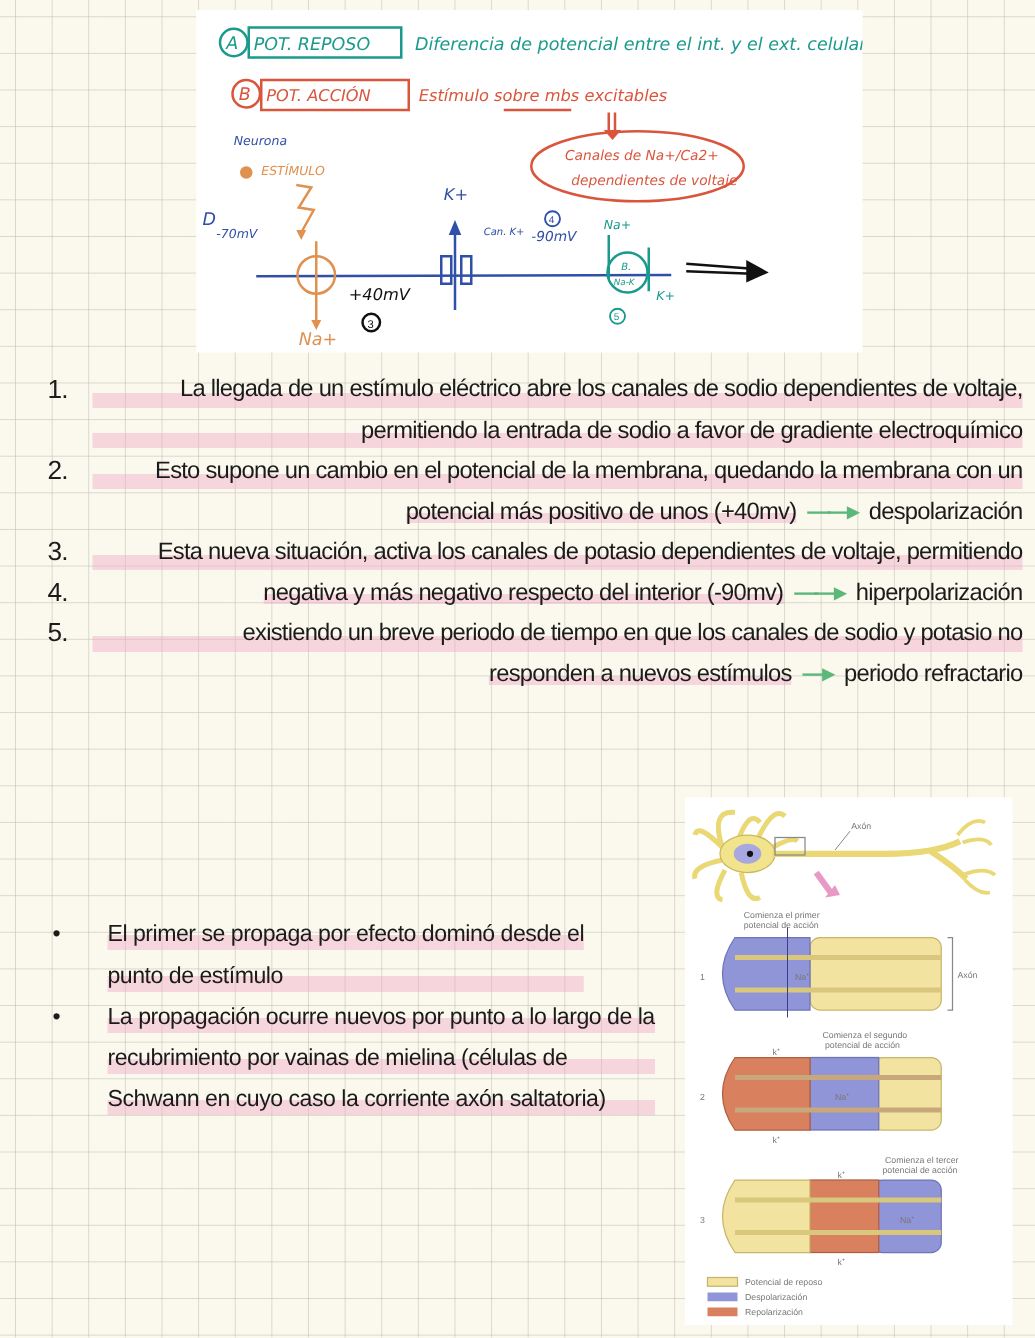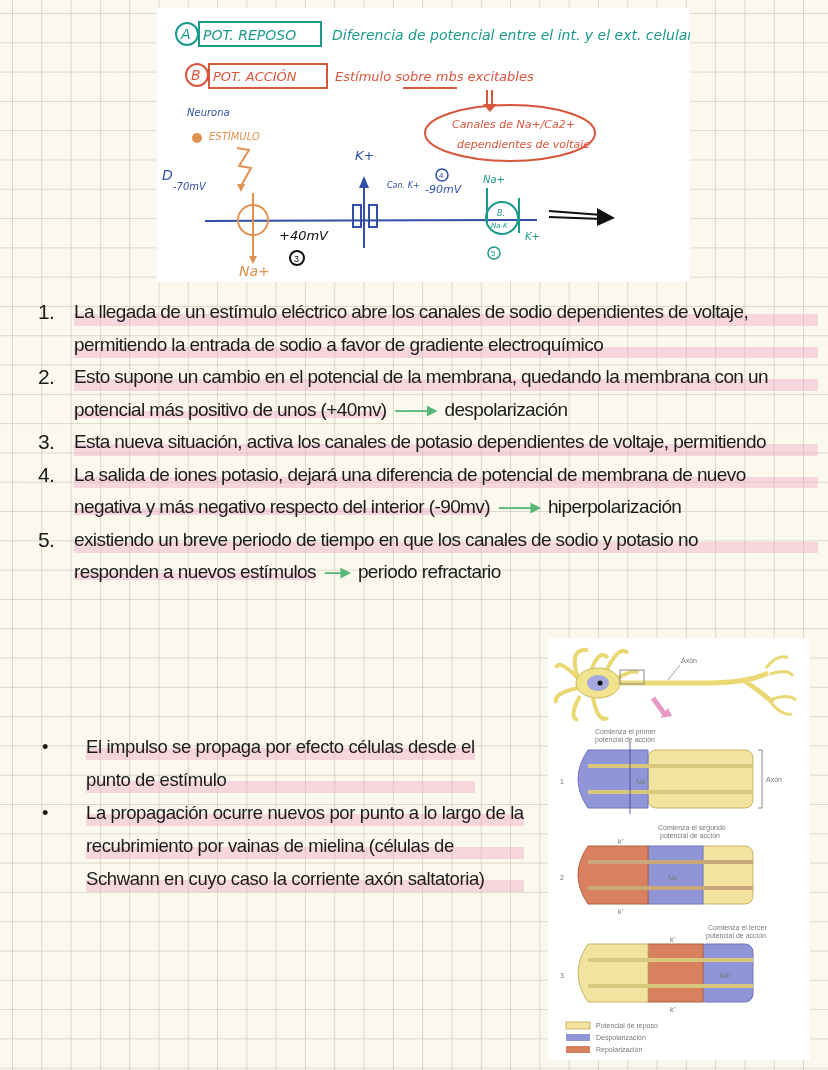--- a/index.html
+++ b/index.html
@@ -21,21 +21,21 @@
   .whiteboard svg { width: 100%; height: 100%; display: block; }
   .hand { font-family: "DejaVu Sans", sans-serif; font-style: italic; }
 
   .steps {
     position: absolute; left: 38px; top: 296px; width: 780px;
     font-family: "Liberation Sans Narrow", "Liberation Sans", sans-serif;
     font-size: 19px; line-height: 32.5px; letter-spacing: -0.6px;
   }
   .step { display: flex; }
   .step .num { width: 36px; flex: none; font-size: 21px; }
-  .step .txt { flex: 1; }
+  .step .txt { flex: 1; text-align: right; }
   .hl { background: linear-gradient(to bottom, transparent 55%, rgba(240,170,200,0.45) 55%, rgba(240,170,200,0.45) 92%, transparent 92%); }
   .arrow { color: #5cb87a; font-weight: bold; letter-spacing: -3px; margin: 0 6px 0 4px; }
 
   .bullets {
     position: absolute; left: 38px; top: 730px; width: 500px;
     font-size: 18.5px; line-height: 33px; letter-spacing: -0.4px;
   }
   .bullet { display: flex; }
   .bullet .dot { width: 44px; flex: none; padding-left: 4px; }
 
@@ -155,21 +155,20 @@
   </div>
   <div class="step">
     <span class="num">3.</span>
     <div class="txt">
       <div class="hl">Esta nueva situación, activa los canales de potasio dependientes de voltaje, permitiendo</div>
     </div>
   </div>
   <div class="step">
     <span class="num">4.</span>
     <div class="txt">
-      <div class="hl">La salida de iones potasio, dejará una diferencia de potencial de membrana de nuevo</div>
       <div>
         <span class="hl">negativa y más negativo respecto del interior (-90mv)</span>
         <span class="arrow">——▸</span>
         <span>hiperpolarización</span>
       </div>
     </div>
   </div>
   <div class="step">
     <span class="num">5.</span>
     <div class="txt">
@@ -180,21 +179,21 @@
         <span>periodo refractario</span>
       </div>
     </div>
   </div>
 </div>
 
 <div class="bullets">
   <div class="bullet">
     <span class="dot">•</span>
     <div>
-      <div class="hl">El impulso se propaga por efecto células desde el</div>
+      <div class="hl">El primer se propaga por efecto dominó desde el</div>
       <div class="hl">punto de estímulo</div>
     </div>
   </div>
   <div class="bullet">
     <span class="dot">•</span>
     <div>
       <div class="hl">La propagación ocurre nuevos por punto a lo largo de la</div>
       <div class="hl">recubrimiento por vainas de mielina (células de</div>
       <div class="hl">Schwann en cuyo caso la corriente axón saltatoria)</div>
     </div>

